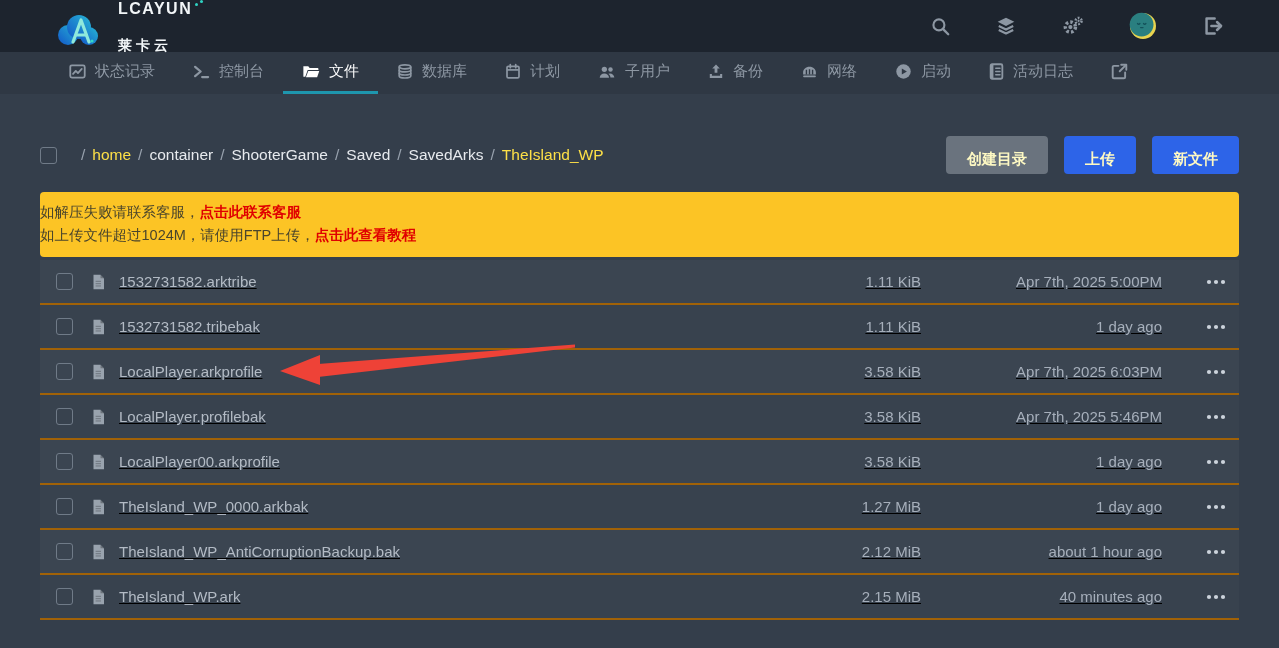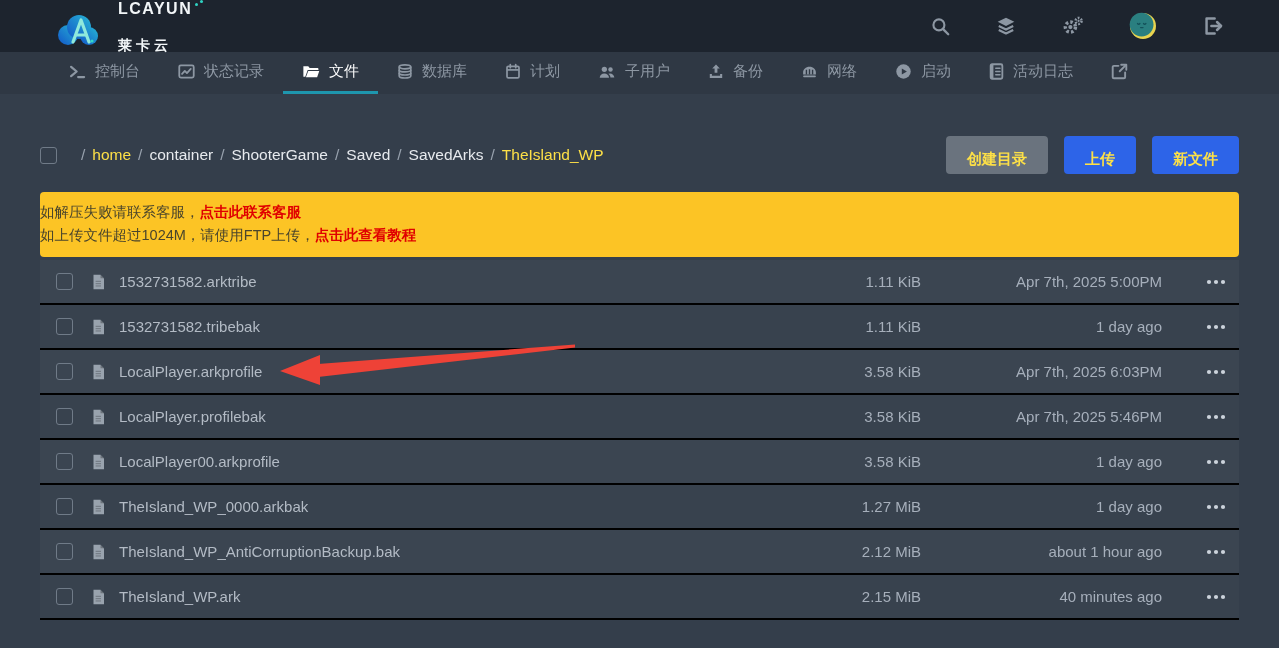--- a/index.html
+++ b/index.html
@@ -40,35 +40,35 @@
     background:transparent; cursor:pointer; flex:0 0 auto;
   }
   .breadcrumb { display:flex; align-items:center; gap:7px; margin-left:24px; flex:1;
     font-size:15.5px; color:#98a2ae; white-space:nowrap; }
   .crumb.link { color:#e7eaee; cursor:pointer; }
   .crumb.muted { color:#fde047; }
   .sep { color:#98a2ae; }
   .actions { display:flex; gap:16px; }
   .btn {
     height:38px; border:none; border-radius:4px; font-size:15px; font-weight:bold;
-    color:#fde047; padding:14px 21px; cursor:pointer; font-family:inherit;
+    color:#fef9c3; padding:14px 21px; cursor:pointer; font-family:inherit;
   }
   .btn.gray { background:#6a737e; }
   .btn.blue { background:#2d64e8; }
   
   .banner {
     margin-top:18px; background:#fcc425; border-radius:4px; text-align:left;
     padding:9px 0 10px; font-size:14.5px; color:#4a452c; line-height:23px;
   }
   .banner .red { color:#e00000; font-weight:bold; cursor:pointer; }
   
   .filetable { margin-top:3px; position:relative; }
   .frow {
     height:45px; display:flex; align-items:center; background:#3b4551;
-    padding:0 8px 0 16px; border-bottom:2px solid #000000;
+    padding:0 8px 0 16px; border-bottom:2px solid #a16207;text-decoration:underline;
   }
   .frow:nth-child(even) { background:#38424e; }
   .frow:last-child { border-bottom:none; }
   .ficon { margin-left:19px; color:#99a3ae; display:flex; align-items:center; }
   .fname { margin-left:14px; flex:1; font-size:15px; color:#b3bbc5; cursor:pointer;
     overflow:hidden; text-overflow:ellipsis; white-space:nowrap; }
   .fsize { width:110px; text-align:right; font-size:15px; color:#a6afbb; }
   .fdate { width:241px; text-align:right; font-size:15px; color:#a6afbb; }
   .fdots { width:30px; margin-left:39px; display:flex; justify-content:center; cursor:pointer; }
   .arrow-overlay {
@@ -140,34 +140,34 @@
           <path d="M12.6 5.4L16.3 9l-3.7 3.6" fill="none" stroke="currentColor" stroke-width="2.2" stroke-linecap="round" stroke-linejoin="round"></path>
         </svg>
     </span>
   </div>
 </div>
 
 <div class="navbar">
   <div class="tab">
     <span class="nicon">
         <svg width="17" height="17" viewBox="0 0 16 16">
+          <rect x="1.2" y="2.2" width="13.6" height="11.6" rx="1.5" fill="none" stroke="currentColor" stroke-width="1.7"></rect>
+          <path d="M3.8 10.3l2.6-2.8 2 2 3.6-4" fill="none" stroke="currentColor" stroke-width="1.7" stroke-linecap="round" stroke-linejoin="round"></path>
+        </svg>
+      </span>
+    <span>状态记录</span>
+  </div>
+  <div class="tab">
+    <span class="nicon">
+        <svg width="17" height="17" viewBox="0 0 16 16">
           <path d="M2 3.6l5.2 4.4L2 12.4" fill="none" stroke="currentColor" stroke-width="2.1" stroke-linecap="round" stroke-linejoin="round"></path>
           <path d="M8.6 13.2h5.6" stroke="currentColor" stroke-width="2.1" stroke-linecap="round"></path>
         </svg>
       </span>
     <span>控制台</span>
-  </div>
-  <div class="tab">
-    <span class="nicon">
-        <svg width="17" height="17" viewBox="0 0 16 16">
-          <rect x="1.2" y="2.2" width="13.6" height="11.6" rx="1.5" fill="none" stroke="currentColor" stroke-width="1.7"></rect>
-          <path d="M3.8 10.3l2.6-2.8 2 2 3.6-4" fill="none" stroke="currentColor" stroke-width="1.7" stroke-linecap="round" stroke-linejoin="round"></path>
-        </svg>
-      </span>
-    <span>状态记录</span>
   </div>
   <div class="tab active">
     <span class="nicon">
         <svg width="18" height="16" viewBox="0 0 17 15">
           <path d="M1.3 2h4.6l1.4 1.8h7.3c.5 0 .9.4.9.9v1H5.4L3.1 12H1.3z" fill="currentColor"></path>
           <path d="M5.9 6.6h10.4l-2 5.9H3.7z" fill="currentColor"></path>
         </svg>
       </span>
     <span>文件</span>
   </div>

